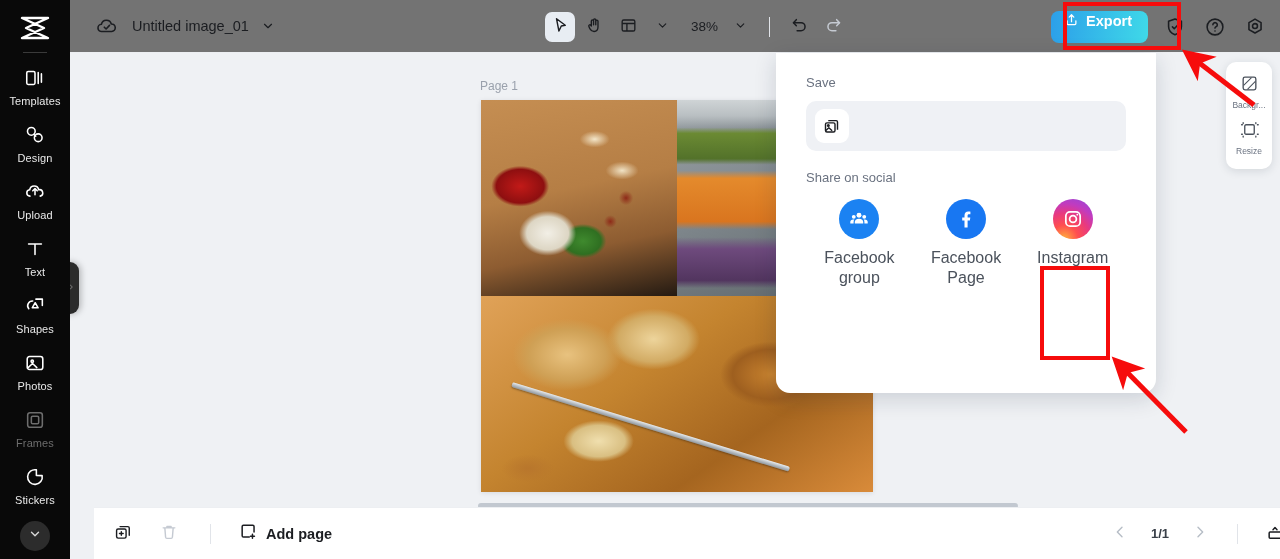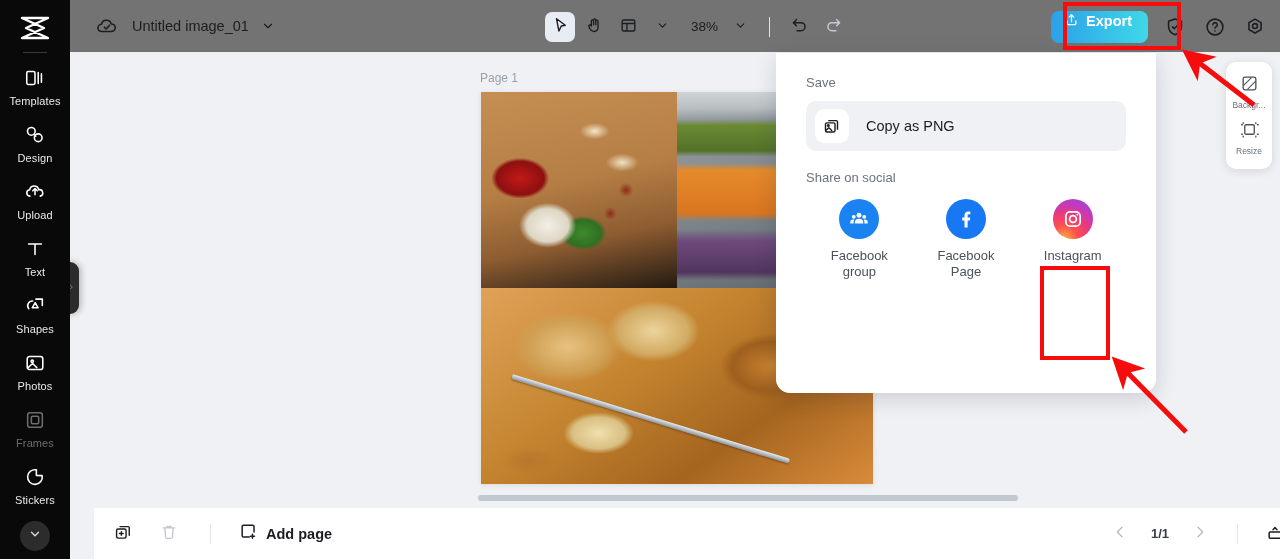--- a/index.html
+++ b/index.html
@@ -65,21 +65,21 @@
     height: 32px; padding: 0 16px 12px 13px; border: none; border-radius: 8px;
     background: linear-gradient(95deg, #2c9fe9 0%, #3fd9e8 100%);
     color: #fff; font-size: 14.5px; font-weight: 700; cursor: pointer;
     display: flex; align-items: center; gap: 7px;
     font-family: "Liberation Sans", sans-serif;
   }
   .icbtn { width: 26px; height: 26px; display:flex; align-items:center; justify-content:center; cursor:pointer; }
 
   
   .canvas-area {
-    position: absolute; left: 70px; top: 59px; width: 1210px; height: 454px;
+    position: absolute; left: 70px; top: 67px; width: 1210px; height: 454px;
     background: #eff1f4; overflow: hidden;
   }
   .page-label { position: absolute; left: 410px; top: 12px; font-size: 12px; color: #9aa1ac; }
   .page {
     position: absolute; left: 411px; top: 33px; width: 392px; height: 392px;
     background: #fff; box-shadow: 0 1px 5px rgba(20,30,50,.10);
     overflow: hidden; display: grid;
     grid-template-columns: 1fr 1fr; grid-template-rows: 1fr 1fr;
   }
   .ph { position: relative; overflow: hidden; }
@@ -152,21 +152,21 @@
   .dd-row .gear {
     width: 34px; height: 34px; background: #e2e6ec; border-radius: 9px;
     display: flex; align-items: center; justify-content: center;
   }
   .dd-head2 { font-size: 13px; color: #6a7280; margin: 19px 0 14px; }
   .socials { display: flex; gap: 0; }
   .soc { width: 108px; display: flex; flex-direction: column; align-items: center;
          gap: 9px; cursor: pointer; }
   .soc .circ { width: 40px; height: 40px; border-radius: 50%;
                display: flex; align-items: center; justify-content: center; }
-  .soc .cap { font-size: 13px; color: #4b525c; text-align: center; line-height: 1.25; }
+  .soc .cap { font-size: 16px; color: #4b525c; text-align: center; line-height: 1.25; }
   .circ-fbg { background: #1b82f2; }
   .circ-fbp { background: #1877f2; }
   .circ-ig  { background: radial-gradient(circle at 28% 100%, #ffb13d 0%, #ff4f4f 28%, #e8397f 52%, #c13bbf 72%, #8a4ae0 100%); }
 
   
   .bottombar {
     position: absolute; left: 70px; bottom: 0; width: 1210px; height: 52px;
     background: #fff; display: flex; align-items: center; z-index: 30;
     border-top: 1px solid #edeff2;
     margin-left: 24px;
@@ -438,21 +438,20 @@
 
     <div class="dd-row">
       <span class="sq">
         <svg width="20" height="20" viewBox="0 0 24 24" fill="none" stroke="#1b1d21" stroke-width="1.7" stroke-linejoin="round">
           <path d="M7.5 5.5h9.5a1.6 1.6 0 011.6 1.6v9.4"></path>
           <rect x="4.2" y="8.2" width="11.4" height="11" rx="1.8"></rect>
           <circle cx="7.6" cy="11.4" r="1"></circle>
           <path d="M4.6 17.4l3.6-3.2 4 3.6"></path>
         </svg>
       </span>
-      <span class="txt">Copy as PNG</span>
     </div>
 
     <div class="dd-head2">Share on social</div>
 
     <div class="socials">
       <div class="soc">
         <span class="circ circ-fbg">
           <svg width="22" height="22" viewBox="0 0 24 24" fill="#fff">
             <circle cx="12" cy="8" r="2.7"></circle>
               <circle cx="6.3" cy="9.6" r="2.1"></circle>

